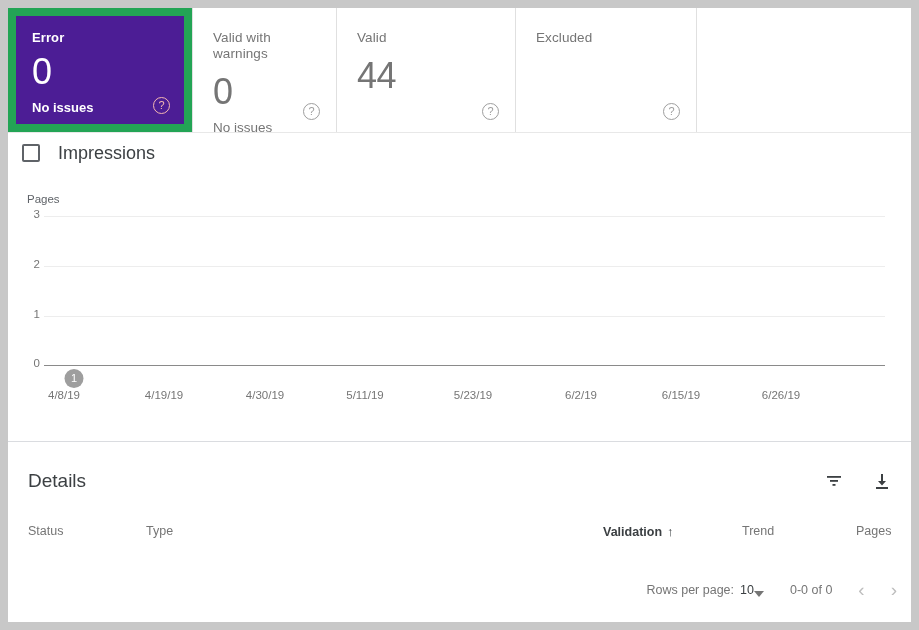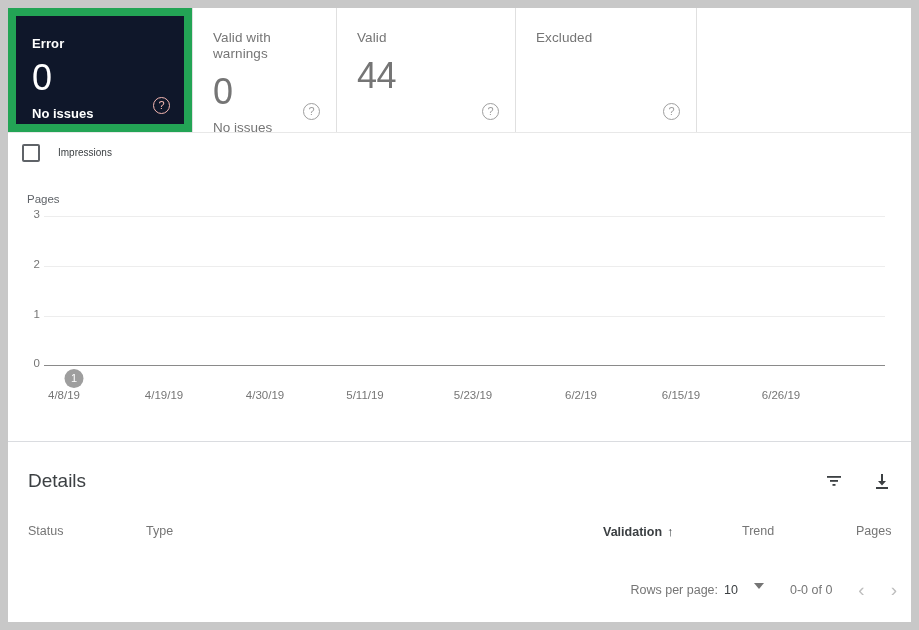--- a/index.html
+++ b/index.html
@@ -45,22 +45,22 @@
 
   
   .card.selected {
     padding: 0;
     border-right: 1px solid #e0e0e0;
     background: #23a455;
   }
   .card.selected .card-inner {
     position: absolute;
     left: 8px; top: 8px; right: 8px; bottom: 8px;
-    background: #0f172a;
-    padding: 20px 14px 0 16px;
+    background: #4c1d95;
+    padding: 14px 14px 0 16px;
   }
   .card-title {
     font-size: 13.5px;
     color: #757575;
     letter-spacing: .1px;
     line-height: 16px;
   }
   .card.selected .card-title { color: #ffffff; font-weight: bold; font-size: 13px; }
   .card-count {
     font-size: 36px;
@@ -108,21 +108,21 @@
   }
   .legend-checkbox {
     width: 18px; height: 18px;
     border: 2px solid #5f6368;
     border-radius: 2px;
     background: #ffffff;
     cursor: pointer;
   }
   .legend-label {
     margin-left: 18px;
-    font-size: 10px;
+    font-size: 18px;
     color: #3c4043;
     line-height: 18px;
   }
   .y-axis-title {
     position: absolute; left: 19px; top: 60px;
     font-size: 11.5px; color: #5f6368;
   }
 
   .plot {
     position: absolute;
@@ -197,21 +197,21 @@
   .th.sorted { color: #3c4043; font-weight: bold; display: flex; align-items: flex-end; gap: 5px; }
   .sort-arrow { font-size: 13px; color: #3c4043; }
 
   .pagination {
     position: absolute; right: 14px; top: 140px;
     display: flex; align-items: center;
     font-size: 12.5px; color: #757575;
   }
   .rpp-label { margin-right: 6px; }
   .rpp-select {
-    display: flex; align-items: flex-start; gap: 16px;
+    display: flex; align-items: flex-end; 
     cursor: pointer; color: #3c4043;
   }
   .rpp-caret {
     width: 0; height: 0;
     border-left: 5px solid transparent;
     border-right: 5px solid transparent;
     border-top: 6px solid #757575;
   }
   .range-label { margin-left: 26px; }
   .pager-btn {

